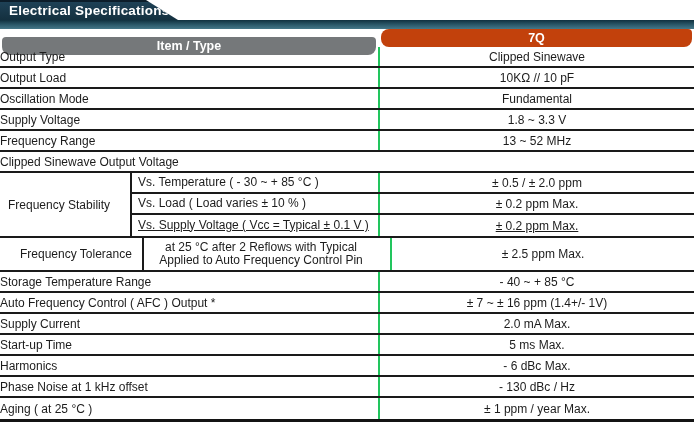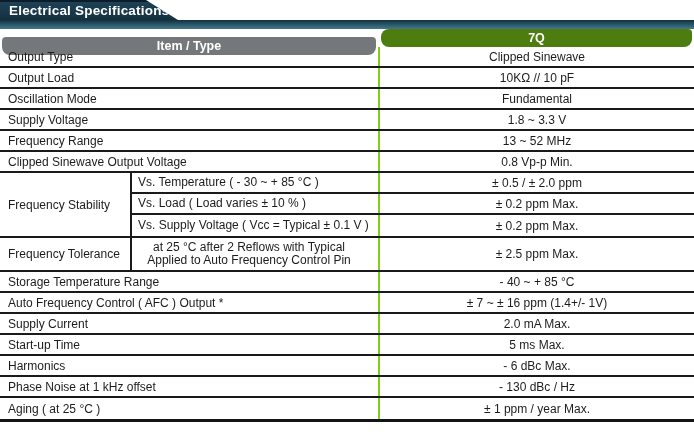--- a/index.html
+++ b/index.html
@@ -29,38 +29,38 @@
   }
 
   
   .head-row{position:absolute;top:29px;left:0;width:694px;height:18px;}
   .head-cell{
     position:absolute;top:0;height:18px;
     display:flex;align-items:center;justify-content:center;
     color:#ffffff;font-weight:bold;font-size:12.5px;
   }
   .head-item{left:2px;width:374px;background:#75787a;border-radius:4px 4px 8px 8px;margin-top:8px;}
-  .head-model{left:381px;width:311px;background:#4d7c0f;border-radius:8px 4px 8px 8px;}
+  .head-model{left:381px;width:311px;background:#c2410c;border-radius:8px 4px 8px 8px;}
 
   
   .tbl{position:absolute;top:47px;left:0;width:694px;border-bottom:3px solid #141414;}
   .row{display:flex;align-items:stretch;height:21px;border-bottom:2px solid #1a1a1a;box-sizing:border-box;}
-  .row.tall{height:34px;}
+  .row.tall{height:34px;padding-left:12px;}
   .row.last{border-bottom:none;}
-  .c-item{width:378px;box-sizing:border-box;padding-left:8px;display:flex;align-items:center;font-size:12px;}
+  .c-item{width:378px;box-sizing:border-box;display:flex;align-items:center;font-size:12px;}
   .c-val{flex:1;display:flex;align-items:center;justify-content:center;text-align:center;
-         border-left:2px solid #84cc16;box-sizing:border-box;font-size:12px;padding:0 4px;}
+         border-left:2px solid #22c55e;box-sizing:border-box;font-size:12px;padding:0 4px;}
   .c-label{width:130px;box-sizing:border-box;padding-left:8px;display:flex;align-items:center;font-size:12px;}
   .c-cond{width:248px;box-sizing:border-box;border-left:2px solid #1a1a1a;padding-left:6px;
           display:flex;align-items:center;font-size:12px;line-height:13.5px;}
   .cond-wrap{max-width:222px;text-align:center;}
   .group{display:flex;align-items:stretch;border-bottom:2px solid #1a1a1a;box-sizing:border-box;}
   .sub{flex:1;display:flex;flex-direction:column;}
   .sub-row{display:flex;align-items:stretch;height:21px;box-sizing:border-box;border-bottom:2px solid #1a1a1a;}
-  .sub-row.last{border-bottom:none;}
+  .sub-row.last{border-bottom:none;text-decoration:underline;}
 </style>
 </head>
 <body>
 
 <div class="page">
 
   <div class="title-tab">
     <span>Electrical Specifications</span>
   </div>
 
@@ -93,21 +93,20 @@
       <div class="c-val">1.8 ~ 3.3 V</div>
     </div>
 
     <div class="row">
       <div class="c-item">Frequency Range</div>
       <div class="c-val">13 ~ 52 MHz</div>
     </div>
 
     <div class="row">
       <div class="c-item">Clipped Sinewave Output Voltage</div>
-      <div class="c-val">0.8 Vp-p Min.</div>
     </div>
 
     <div class="group">
       <div class="c-label">Frequency Stability</div>
       <div class="sub">
         <div class="sub-row">
           <div class="c-cond">Vs. Temperature ( - 30 ~ + 85 °C )</div>
           <div class="c-val">± 0.5 / ± 2.0 ppm</div>
         </div>
         <div class="sub-row">

